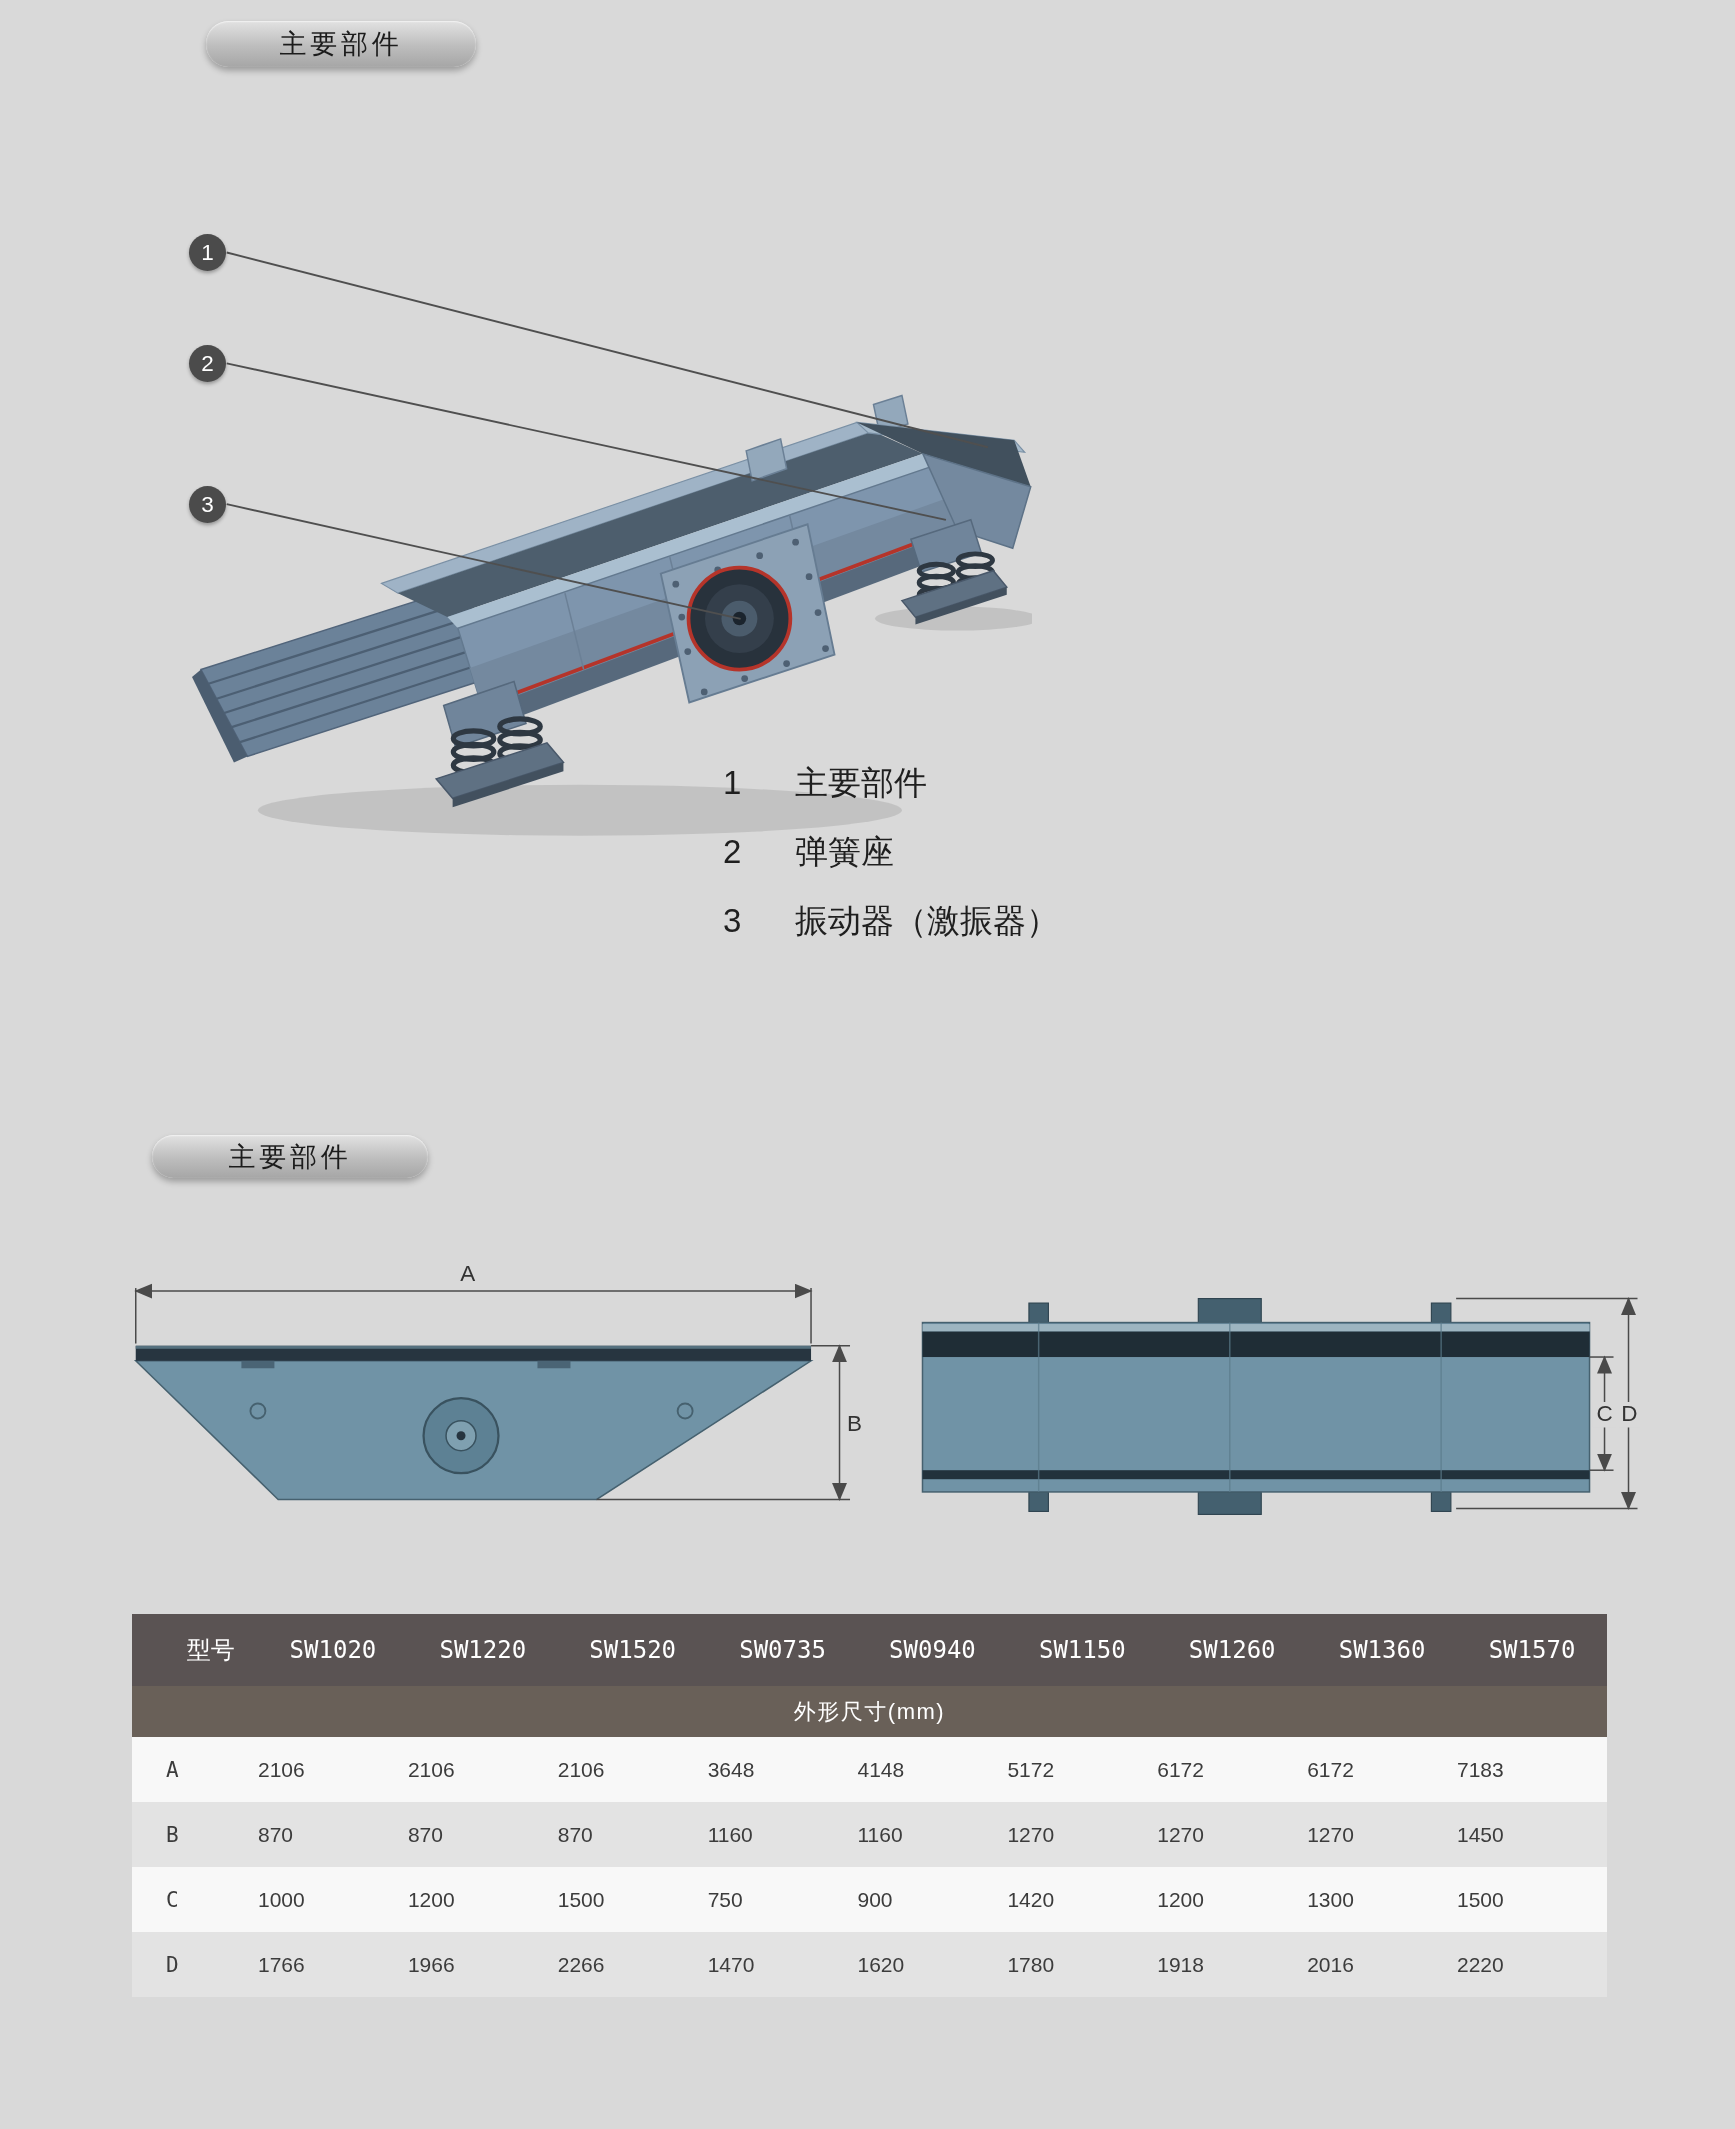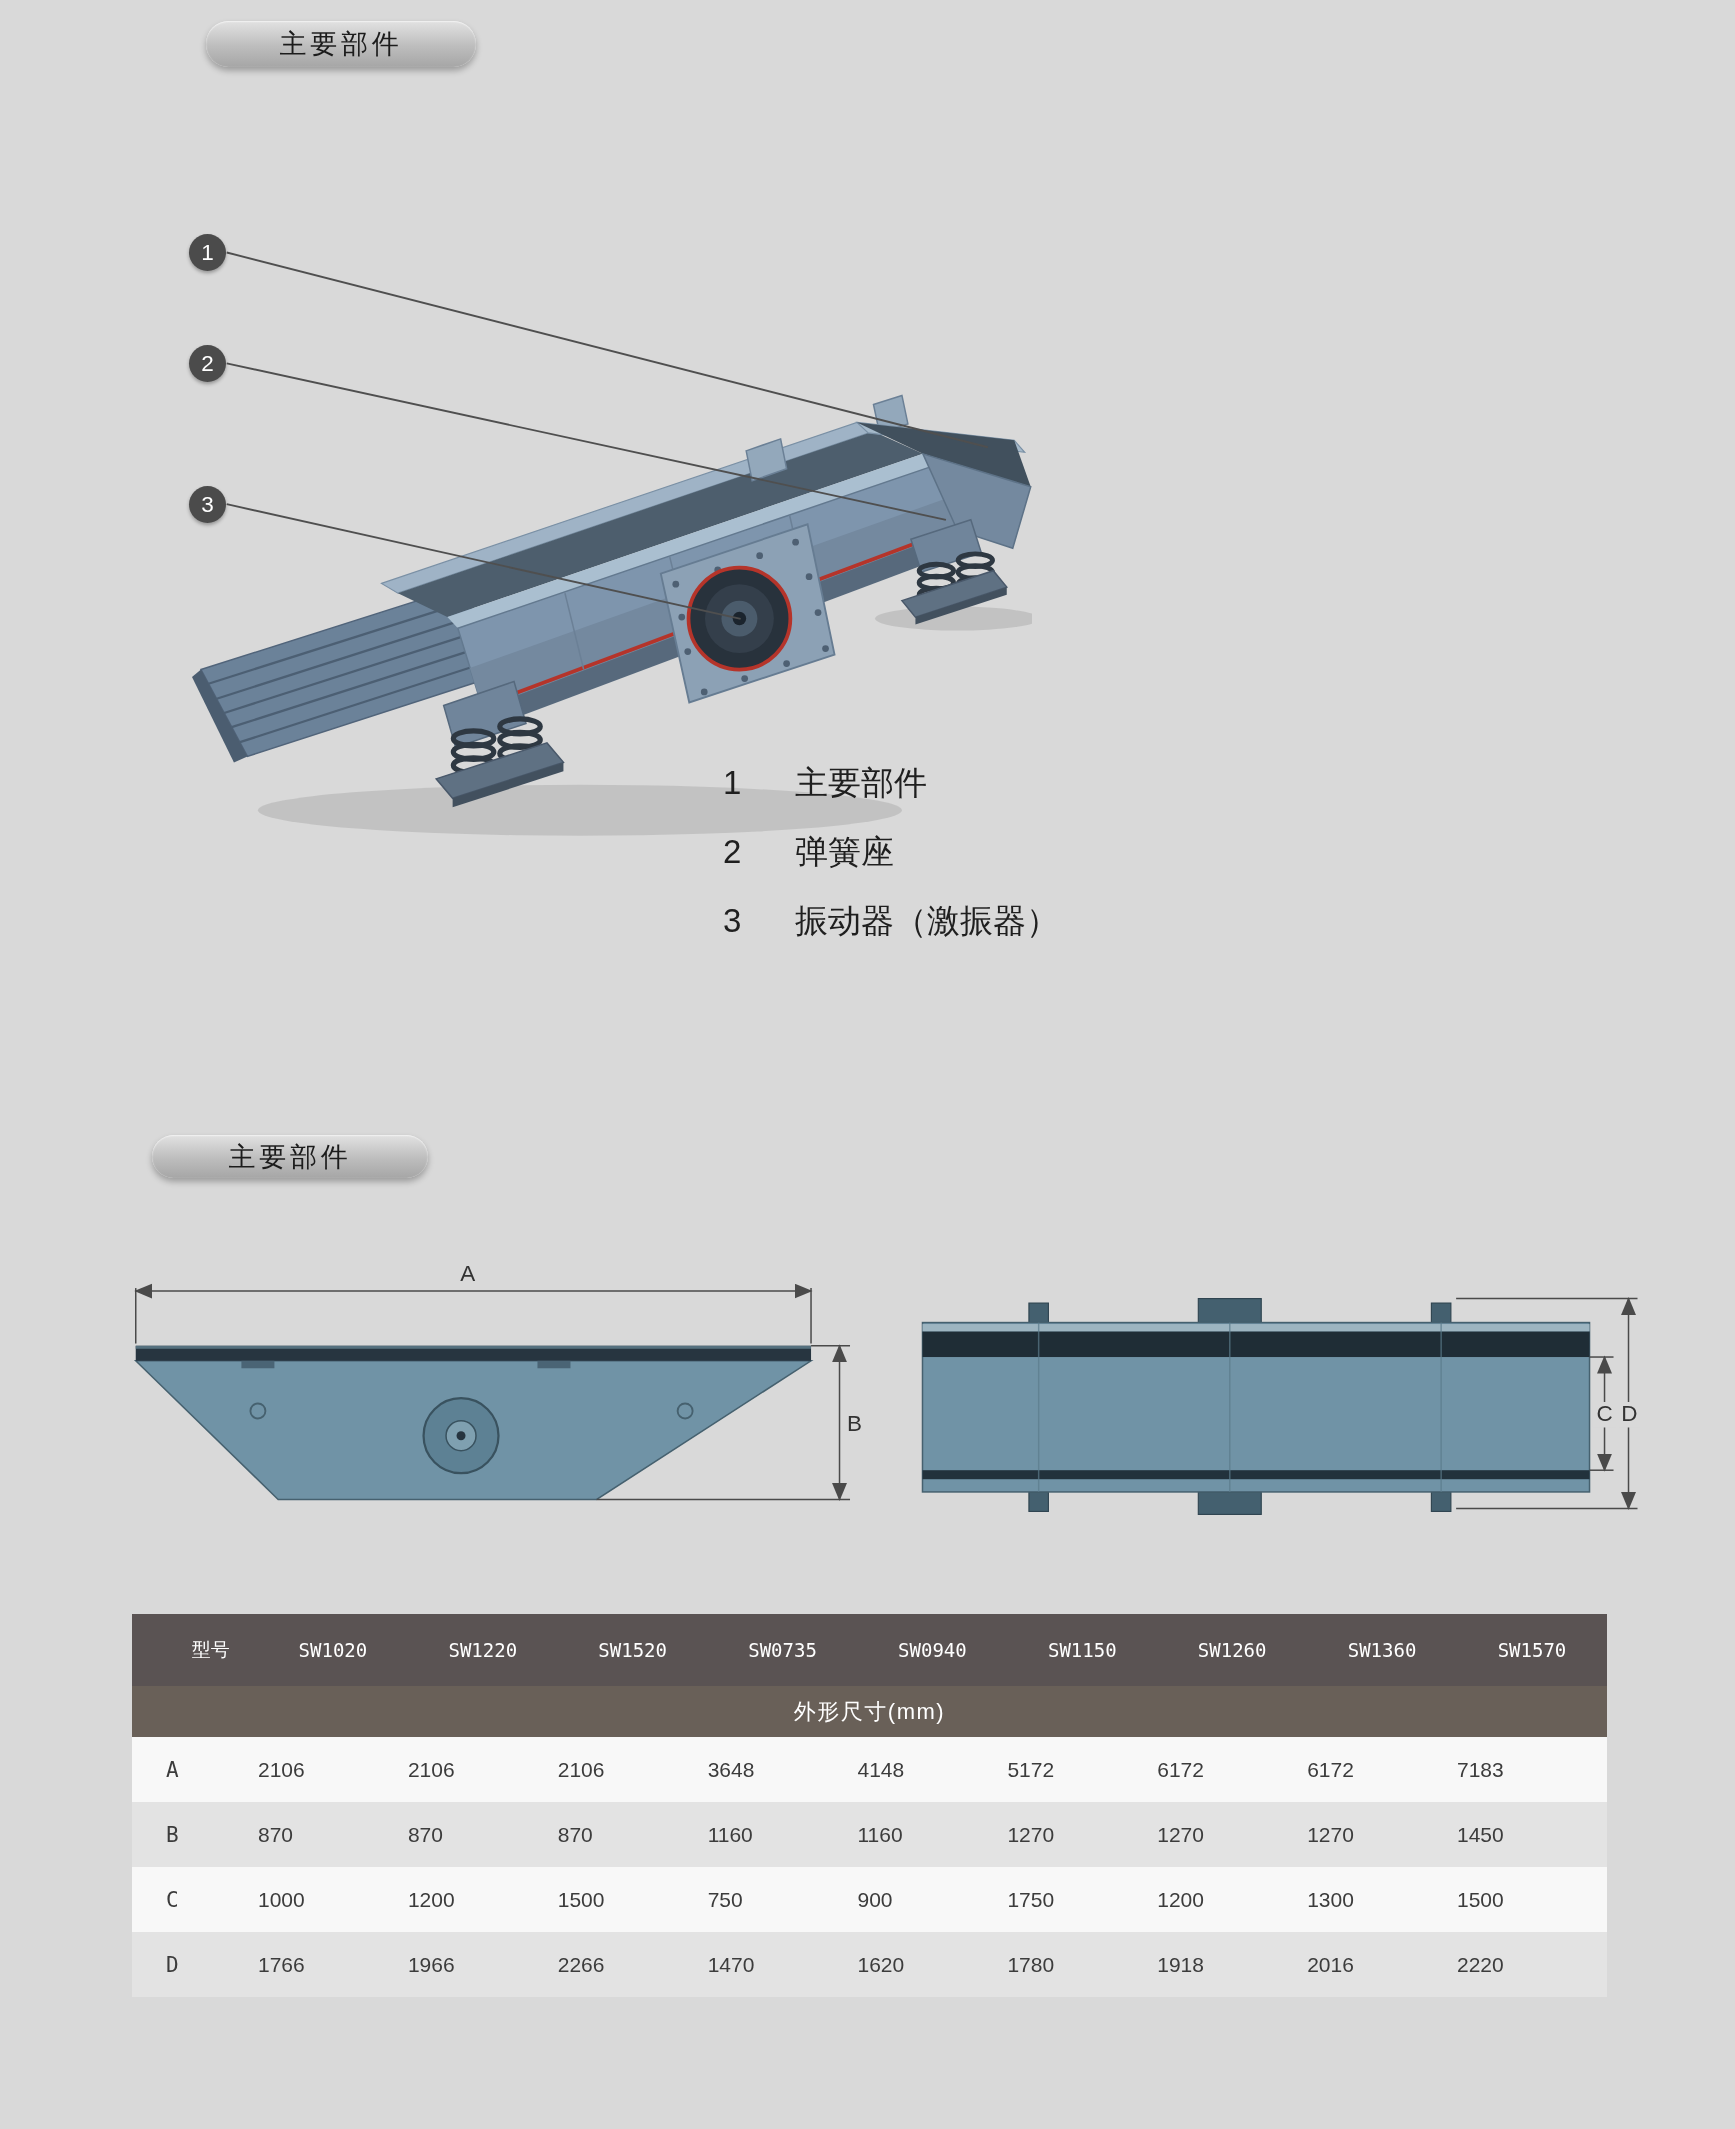--- a/index.html
+++ b/index.html
@@ -40,21 +40,21 @@
   #side-view { position:absolute; left:129px;  top:1255px; width:739px; height:258px; }
   #plan-view { position:absolute; left:909px; top:1288px; width:739px; height:231px; }
   .dim-text { font-size:30px; fill:#333333; font-family:"Liberation Sans", sans-serif; }
 
   
   .spec-table { position:absolute; left:132px; top:1614px; width:1475px;
                 border-collapse:collapse; table-layout:fixed; }
   .spec-table th, .spec-table td { padding:0; }
   .spec-table thead tr.models th {
     background:#5a5353; color:#ffffff; height:72px; font-weight:normal;
-    font-family:"DejaVu Sans Mono", monospace; font-size:19px; text-align:center;
+    font-family:"DejaVu Sans Mono", monospace; font-size:24px; text-align:center;
   }
   .spec-table thead th.th-model { text-align:left; padding-left:31.5px; font-family:"Liberation Sans",sans-serif; }
   .spec-table tr.subheader th {
     background:#696058; color:#ffffff; height:51px; font-weight:normal;
     font-size:22px; text-align:center; letter-spacing:1.5px;
   }
   .spec-table tbody td { height:65px; text-align:left; font-size:21px; color:#3c3c3c; }
   .spec-table tbody td.td-label { text-align:left; padding-left:34px; font-family:"DejaVu Sans Mono", monospace; }
   .spec-table tr.row-light td { background:#f8f8f8; }
   .spec-table tr.row-dark  td { background:#e3e3e3; }
@@ -301,21 +301,21 @@
         <td>1270</td>
         <td>1450</td>
       </tr>
       <tr class="row-light">
         <td class="td-label">C</td>
         <td>1000</td>
         <td>1200</td>
         <td>1500</td>
         <td>750</td>
         <td>900</td>
-        <td>1750</td>
+        <td>1420</td>
         <td>1200</td>
         <td>1300</td>
         <td>1500</td>
       </tr>
       <tr class="row-dark">
         <td class="td-label">D</td>
         <td>1766</td>
         <td>1966</td>
         <td>2266</td>
         <td>1470</td>

